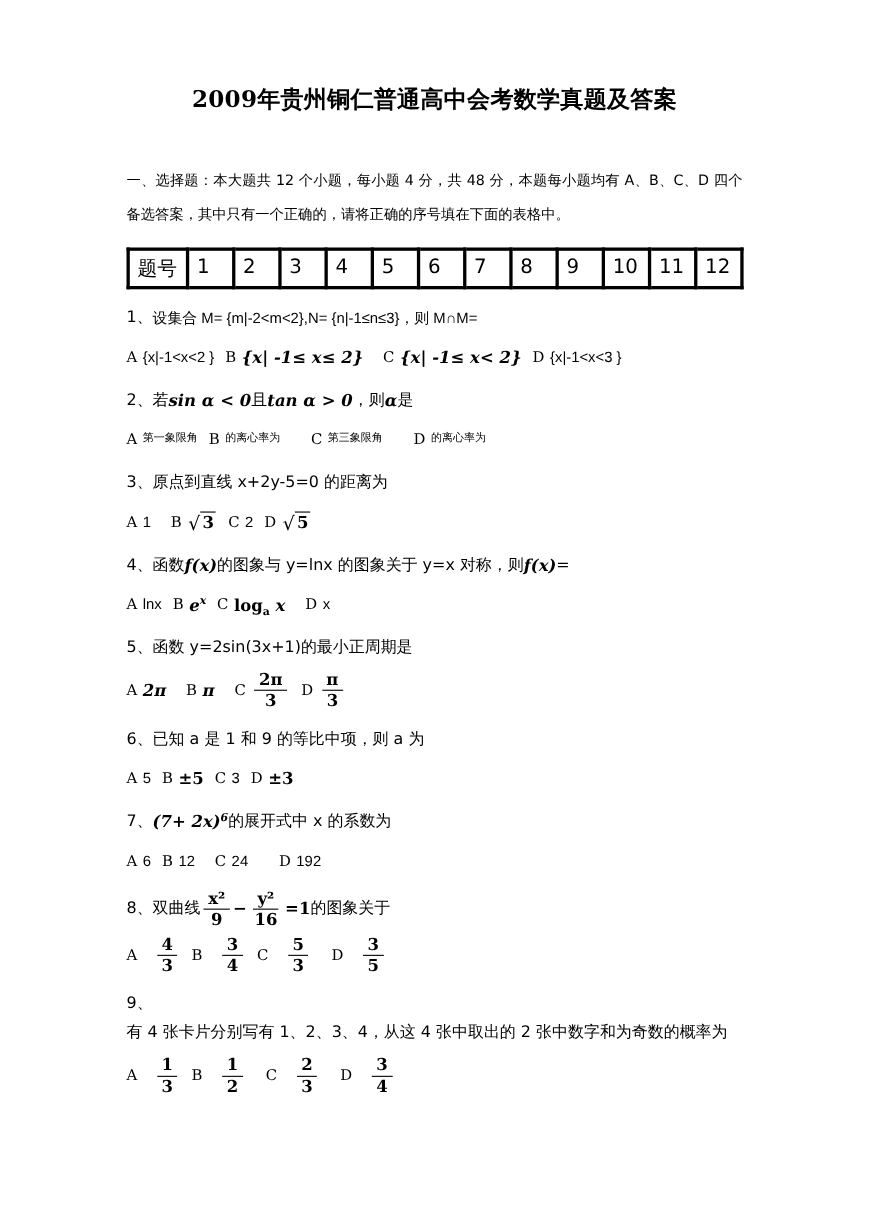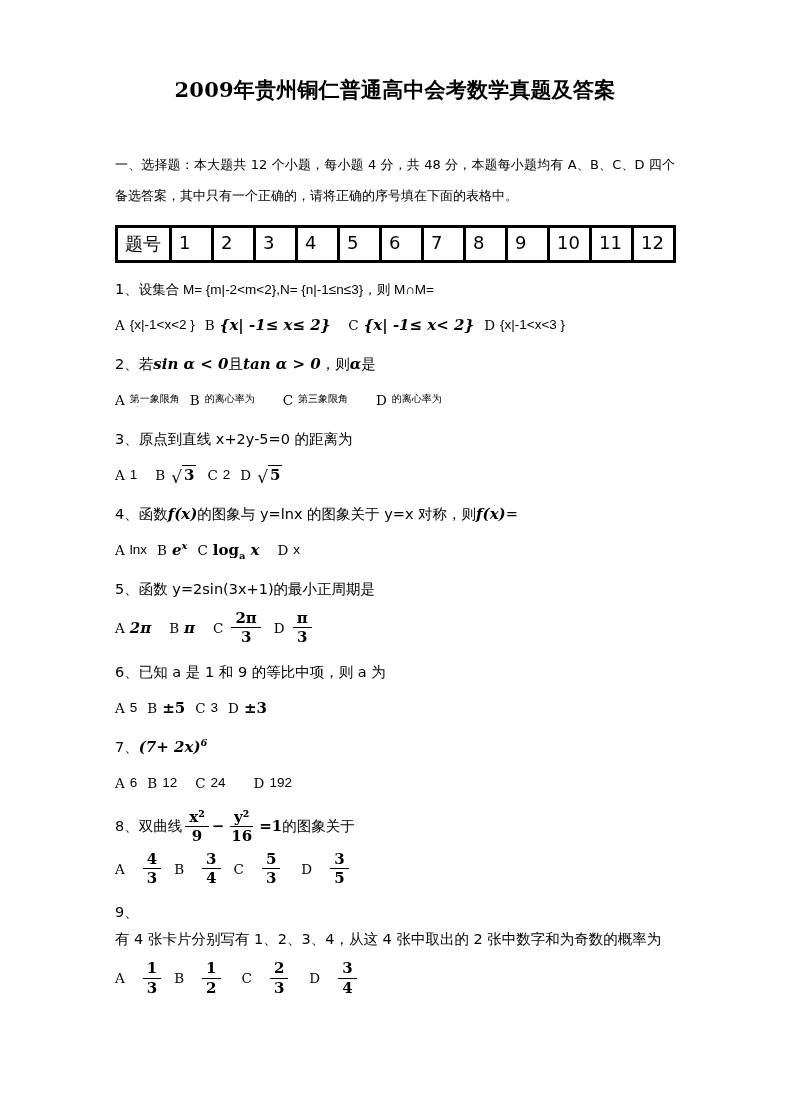--- a/index.html
+++ b/index.html
@@ -400,20 +400,21 @@
           <span class="opt-letter">D</span>
           <span class="mbu">±3</span>
         </span>
       </div>
     </div>
 
     <div class="question-block">
       <div class="q-stem">
         <span>7、</span>
         <span class="mb"><span>(7+ 2x)</span><span class="sup">6</span></span>
+        <span>的展开式中 x 的系数为</span>
       </div>
       <div class="q-opts">
         <span class="opt">
           <span class="opt-letter">A</span>
           <span class="mono-lite">6</span>
         </span>
         <span class="gap-sm"></span>
         <span class="opt">
           <span class="opt-letter">B</span>
           <span class="mono-lite">12</span>

